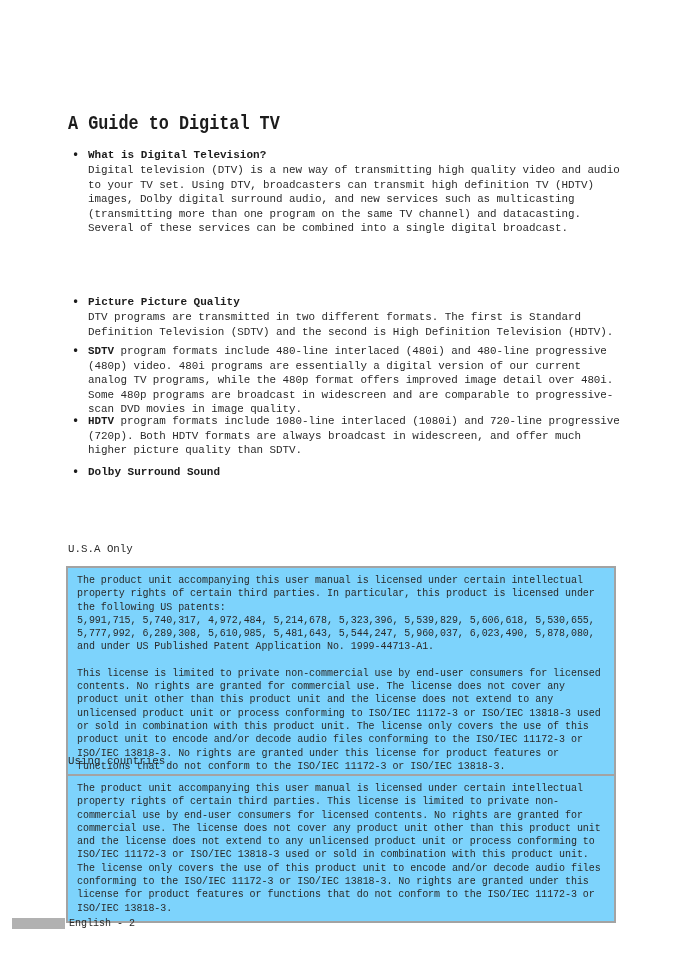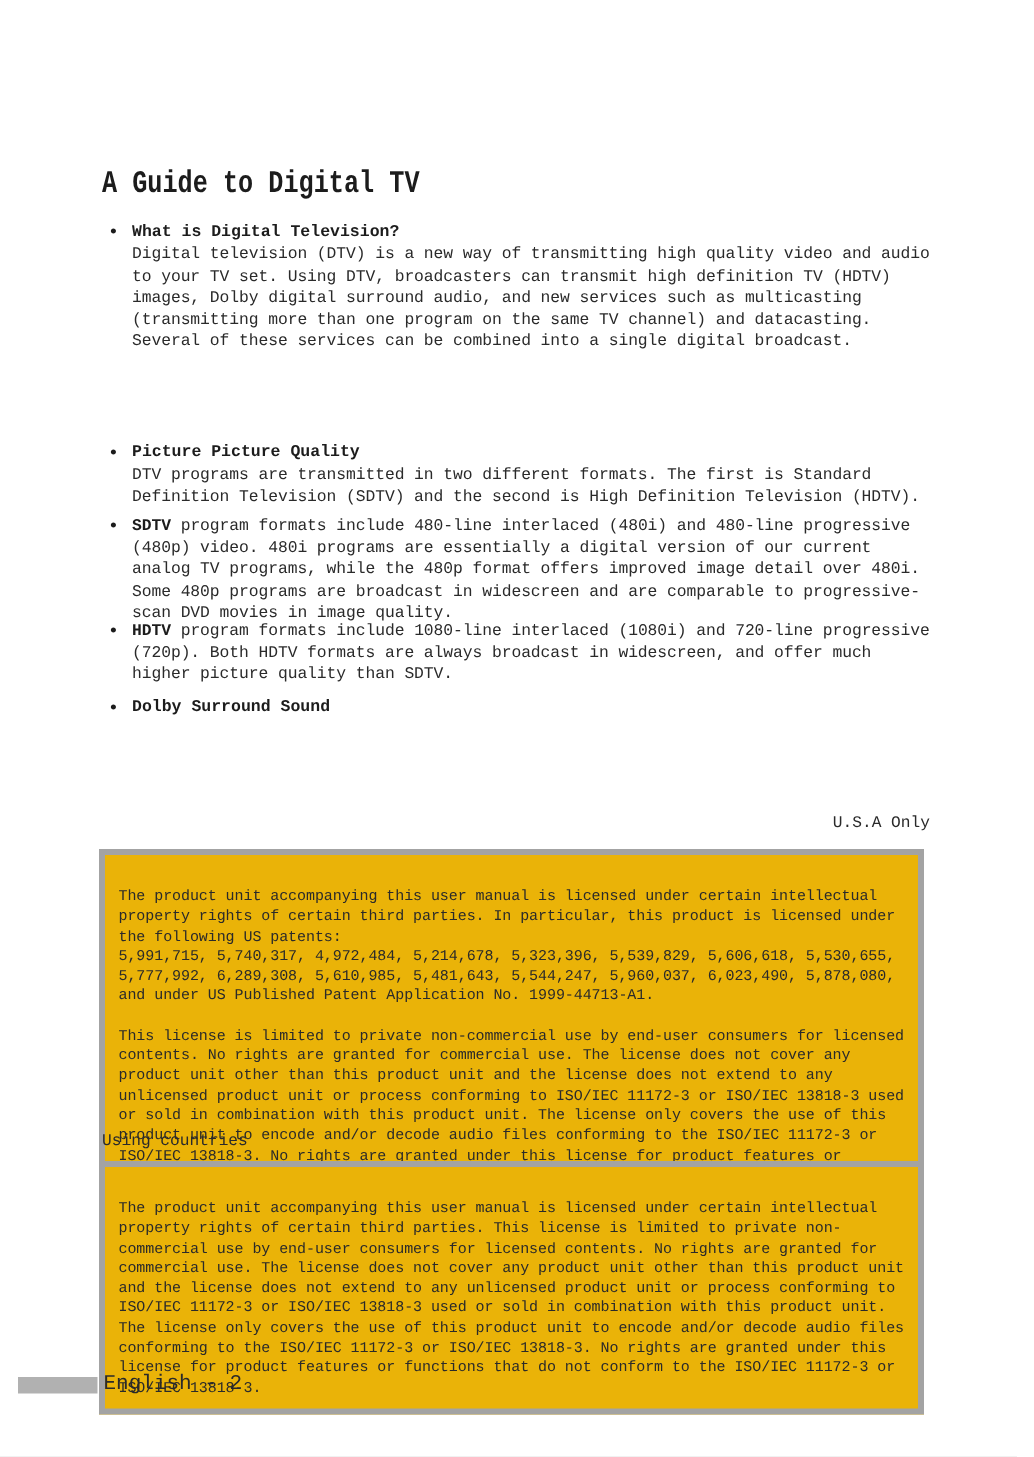--- a/index.html
+++ b/index.html
@@ -50,42 +50,42 @@
   }
   .lead { font-weight: 700; color: #1c1c1c; }
   .notice-label {
     font-size: 10.8px;
     color: #2a2a2a;
   }
   .notice-box {
     left: 66px;
     width: 550px;
     box-sizing: border-box;
-    border: 4px solid #a3a3a3;
-    padding: 22px 9px 6px 9px;
-    background: #eab308;
+    border: 2px solid #a3a3a3;
+    padding: 6px 9px 6px 9px;
+    background: #7dd3fc;
   }
   .notice-par {
     font-size: 10px;
     line-height: 13.3px;
     color: #2a2a2a;
     letter-spacing: -0.05px;
   }
   .notice-par + .notice-par { margin-top: 13px; }
   .footer-marker {
     left: 12px;
     top: 918px;
     width: 53px;
     height: 11px;
     background: #b1b1b1;
   }
   .footer-label {
     left: 69px;
     top: 917px;
-    font-size: 14px;
+    font-size: 10px;
     line-height: 13px;
     color: #2a2a2a;
   }
 </style>
 </head>
 <body>
 
 <div class="page">
 
   <h1 class="abs content-col sec-title" style="top:112px;">
@@ -113,21 +113,21 @@
   <div class="abs content-col bullet-item" style="top:414px;">
     <span class="bullet">•</span>
     <div class="item-body"><span class="lead">HDTV</span><span> program formats include 1080-line interlaced (1080i) and 720-line progressive (720p). Both HDTV formats are always broadcast in widescreen, and offer much higher picture quality than SDTV.</span></div>
   </div>
 
   <div class="abs content-col bullet-item" style="top:465px;">
     <span class="bullet">•</span>
     <div class="item-heading">Dolby Surround Sound</div>
   </div>
 
-  <div class="abs content-col notice-label" style="top:543px;text-align:right;">U.S.A Only</div>
+  <div class="abs content-col notice-label" style="top:543px;">U.S.A Only</div>
 
   <div class="abs notice-box" style="top:566px; min-height:174px;">
     <div class="notice-par">
       <div>The product unit accompanying this user manual is licensed under certain intellectual property rights of certain third parties. In particular, this product is licensed under the following US patents:</div>
       <div>5,991,715, 5,740,317, 4,972,484, 5,214,678, 5,323,396, 5,539,829, 5,606,618, 5,530,655, 5,777,992, 6,289,308, 5,610,985, 5,481,643, 5,544,247, 5,960,037, 6,023,490, 5,878,080, and under US Published Patent Application No. 1999-44713-A1.</div>
     </div>
     <div class="notice-par">This license is limited to private non-commercial use by end-user consumers for licensed contents. No rights are granted for commercial use. The license does not cover any product unit other than this product unit and the license does not extend to any unlicensed product unit or process conforming to ISO/IEC 11172-3 or ISO/IEC 13818-3 used or sold in combination with this product unit. The license only covers the use of this product unit to encode and/or decode audio files conforming to the ISO/IEC 11172-3 or ISO/IEC 13818-3. No rights are granted under this license for product features or functions that do not conform to the ISO/IEC 11172-3 or ISO/IEC 13818-3.</div>
   </div>
 
   <div class="abs content-col notice-label" style="top:755px;">Using countries</div>

